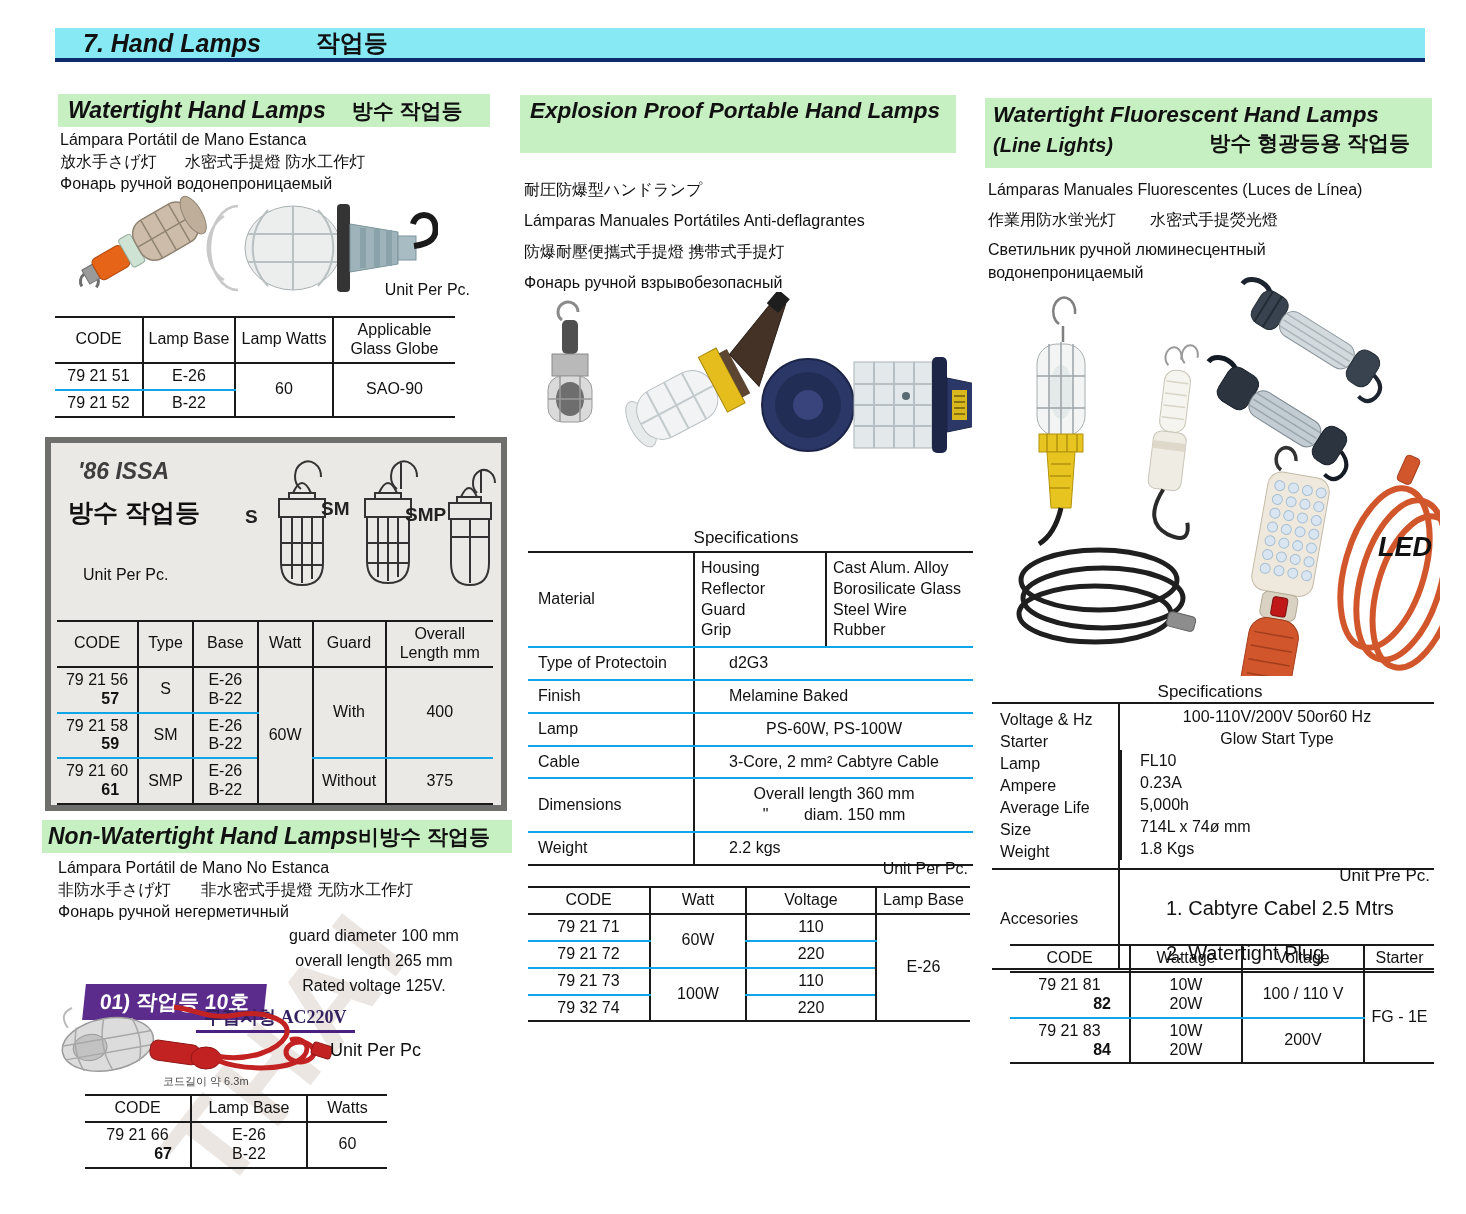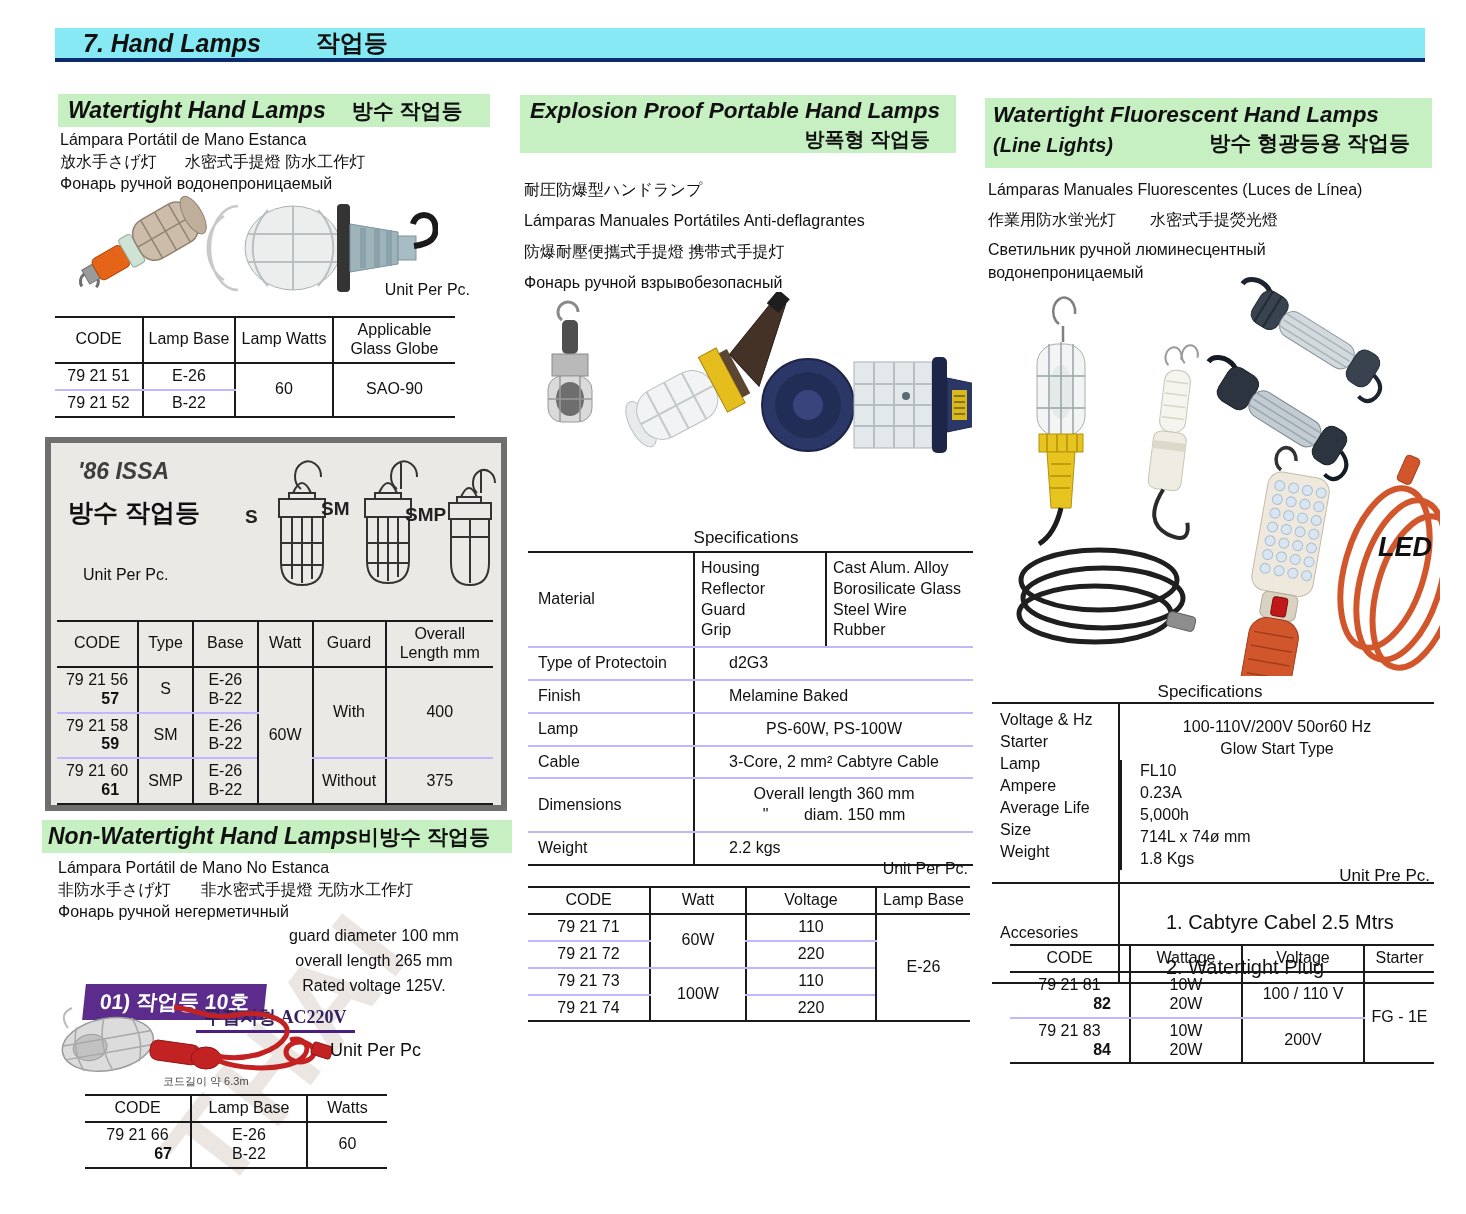--- a/index.html
+++ b/index.html
@@ -21,21 +21,21 @@
   .hdr-en{font-style:italic;font-weight:bold;font-size:23px;}
   .hdr-ko{font-weight:bold;font-size:21px;}
   .subtxt{font-size:16px;line-height:1.38;}
 
   
   table.cat{border-collapse:collapse;table-layout:fixed;border-top:2px solid #1a1a1a;border-bottom:2px solid #1a1a1a;}
   table.cat th,table.cat td{border-left:2px solid #1a1a1a;padding:3px 4px;text-align:center;vertical-align:middle;
                             font-size:16px;font-weight:normal;line-height:1.18;}
   table.cat th:first-child,table.cat td:first-child{border-left:none;}
   table.cat thead th{border-bottom:2px solid #1a1a1a;}
-  td.hl,th.hl{border-bottom:2px solid #c4b5fd;}
+  td.hl,th.hl{border-bottom:2px solid #0ea5e9;}
   .code{font-weight:bold;}
   .l2r{display:block;text-align:right;padding-right:14px;font-weight:bold;}
 
   
   #wt-header{left:58px;top:94px;width:432px;height:33px;display:flex;align-items:center;gap:26px;padding-left:10px;box-sizing:border-box;}
   #wt-subs{left:60px;top:129px;}
   #wt-photos{left:58px;top:188px;}
   #wt-unit{left:338px;top:281px;width:132px;text-align:right;font-size:16px;}
   #wt-table{left:55px;top:316px;width:400px;}
 
@@ -85,21 +85,21 @@
   #fl-subs{left:988px;top:179px;}
   #fl-subs div{margin-bottom:8px;}
   #fl-subs .tight{margin-bottom:1px;}
   #fl-photos{left:985px;top:268px;}
   #fl-led{left:1378px;top:532px;font-size:27px;font-weight:bold;font-style:italic;}
   #fl-spec-title{left:985px;top:682px;width:450px;text-align:center;font-size:17px;}
   #fl-spec{left:992px;top:702px;width:442px;border-top:2px solid #1a1a1a;border-bottom:2px solid #1a1a1a;box-sizing:border-box;}
   .fl-main{display:flex;}
   .fl-labels{width:128px;border-right:2px solid #1a1a1a;padding:5px 0 5px 8px;box-sizing:border-box;}
   .fl-labels div{height:22px;line-height:22px;font-size:16px;}
-  .fl-values{flex:1;padding:12px 0;}
+  .fl-values{flex:1;padding:2px 0;}
   .fl-line{height:22px;line-height:22px;text-align:center;font-size:16px;}
   .fl-cols{display:flex;}
   .fl-col{width:50%;box-sizing:border-box;}
   .fl-col div{height:22px;line-height:22px;padding-left:18px;font-size:16px;}
   .fl-col.second{border-left:2px solid #1a1a1a;}
   .fl-acc{border-top:2px solid #1a1a1a;display:flex;}
   .fl-acc .albl{width:128px;border-right:2px solid #1a1a1a;display:flex;align-items:center;padding-left:8px;box-sizing:border-box;font-size:16px;}
   .fl-acc .avals{flex:1;padding:4px 0 4px 46px;}
   .fl-acc .avals div{height:21px;line-height:21px;font-size:20px;margin-top:24px;}
   #fl-unit{left:1298px;top:866px;width:132px;text-align:right;font-size:17px;}
@@ -320,21 +320,20 @@
     <tr>
       <td class="code"><span>79 21 66</span><span class="l2r">67</span></td>
       <td><span>E-26</span><br><span>B-22</span></td>
       <td>60</td>
     </tr>
   </tbody>
 </table>
 
 <div class="abs greenhdr" id="ex-header">
   <div class="hdr-en" style="font-size:22.5px">Explosion Proof Portable Hand Lamps</div>
-  <div class="l2">방폭형 작업등</div>
 </div>
 <div class="abs subtxt" id="ex-subs">
   <div>耐圧防爆型ハンドランプ</div>
   <div>Lámparas Manuales Portátiles Anti-deflagrantes</div>
   <div>防爆耐壓便攜式手提燈 携带式手提灯</div>
   <div>Фонарь ручной взрывобезопасный</div>
 </div>
 
 <svg class="abs" id="ex-photos" width="450" height="240" viewBox="0 0 450 240">
   <g transform="translate(14,4)">
@@ -458,21 +457,21 @@
     <tr>
       <td class="hl code">79 21 72</td>
       <td class="hl">220</td>
     </tr>
     <tr>
       <td class="hl code">79 21 73</td>
       <td rowspan="2">100W</td>
       <td class="hl">110</td>
     </tr>
     <tr>
-      <td class="code">79 21 74</td>
+      <td class="code">79 32 74</td>
       <td>220</td>
     </tr>
   </tbody>
 </table>
 
 <div class="abs greenhdr" id="fl-header">
   <div class="hdr-en" style="font-size:22.5px">Watertight Fluorescent Hand Lamps</div>
   <div class="l2">
     <span class="en2">(Line Lights)</span>
     <span class="ko">방수 형광등용 작업등</span>

